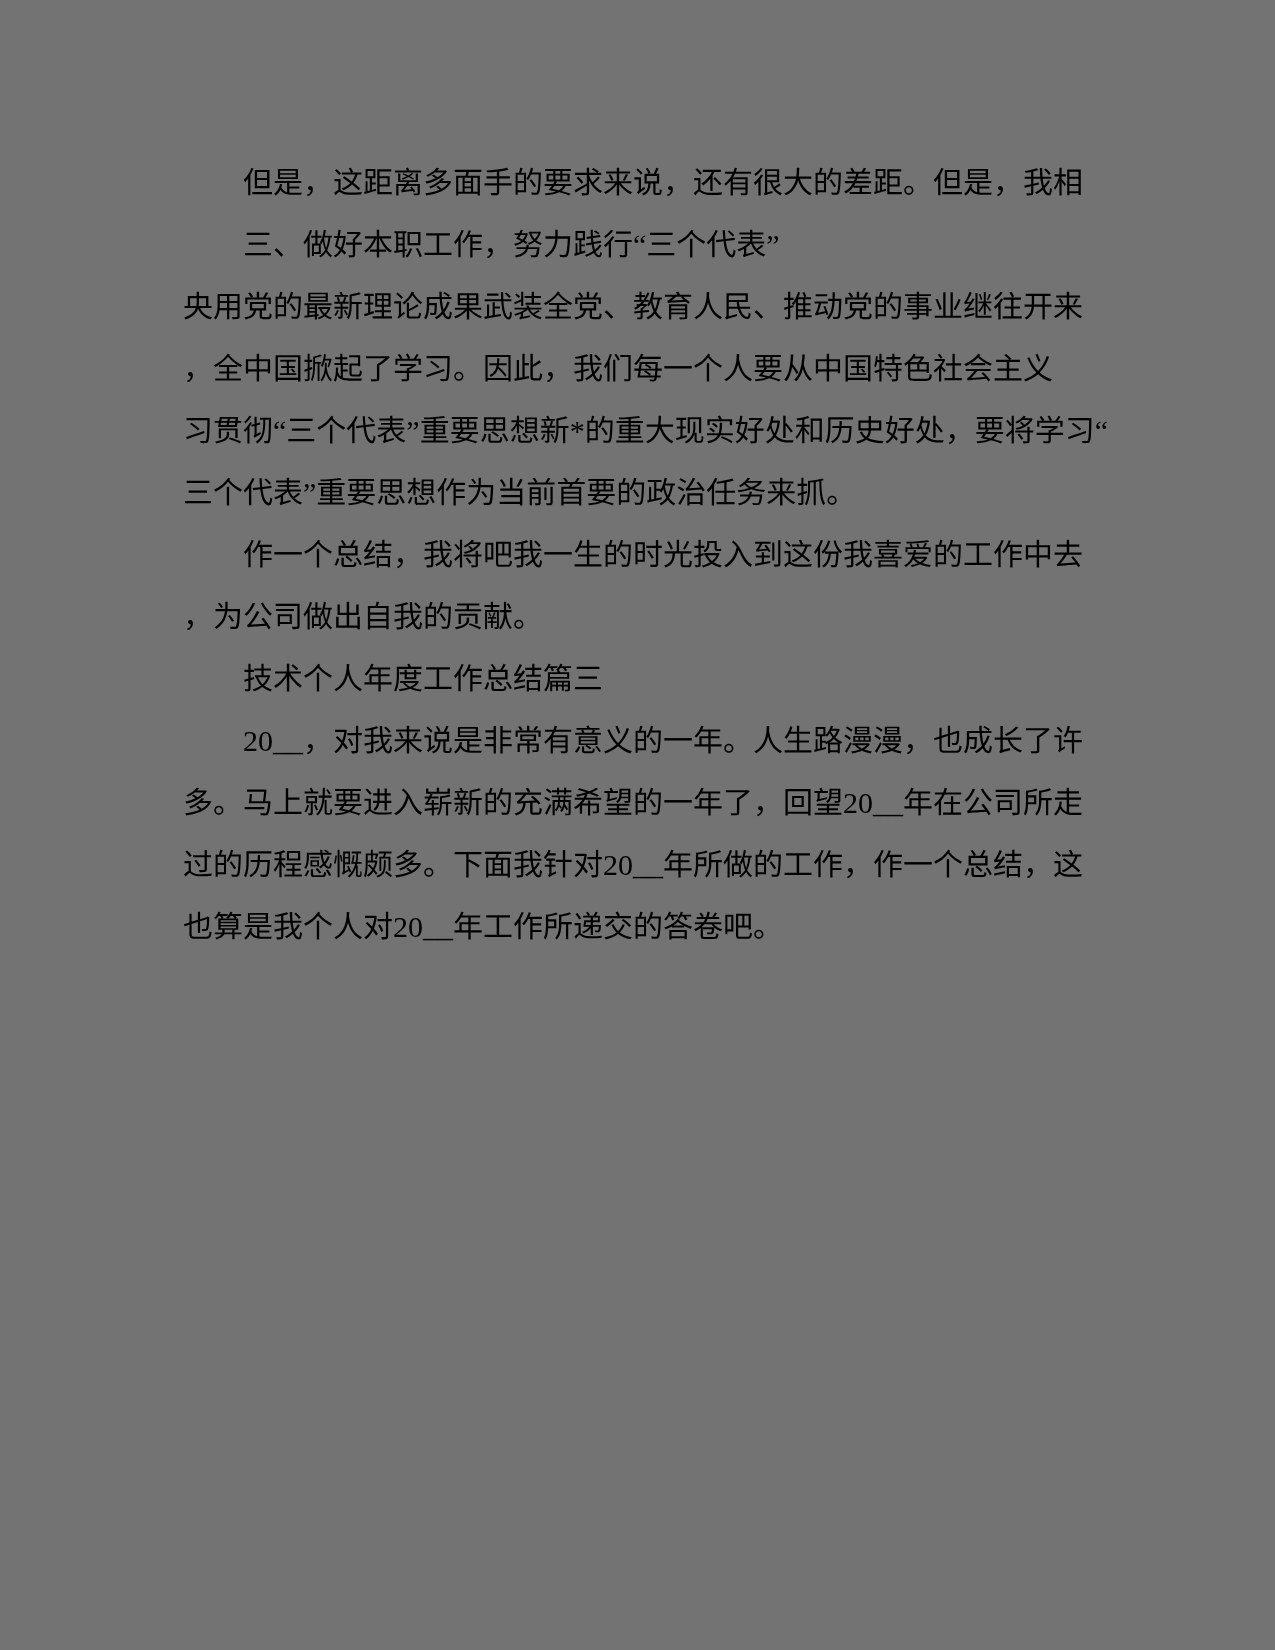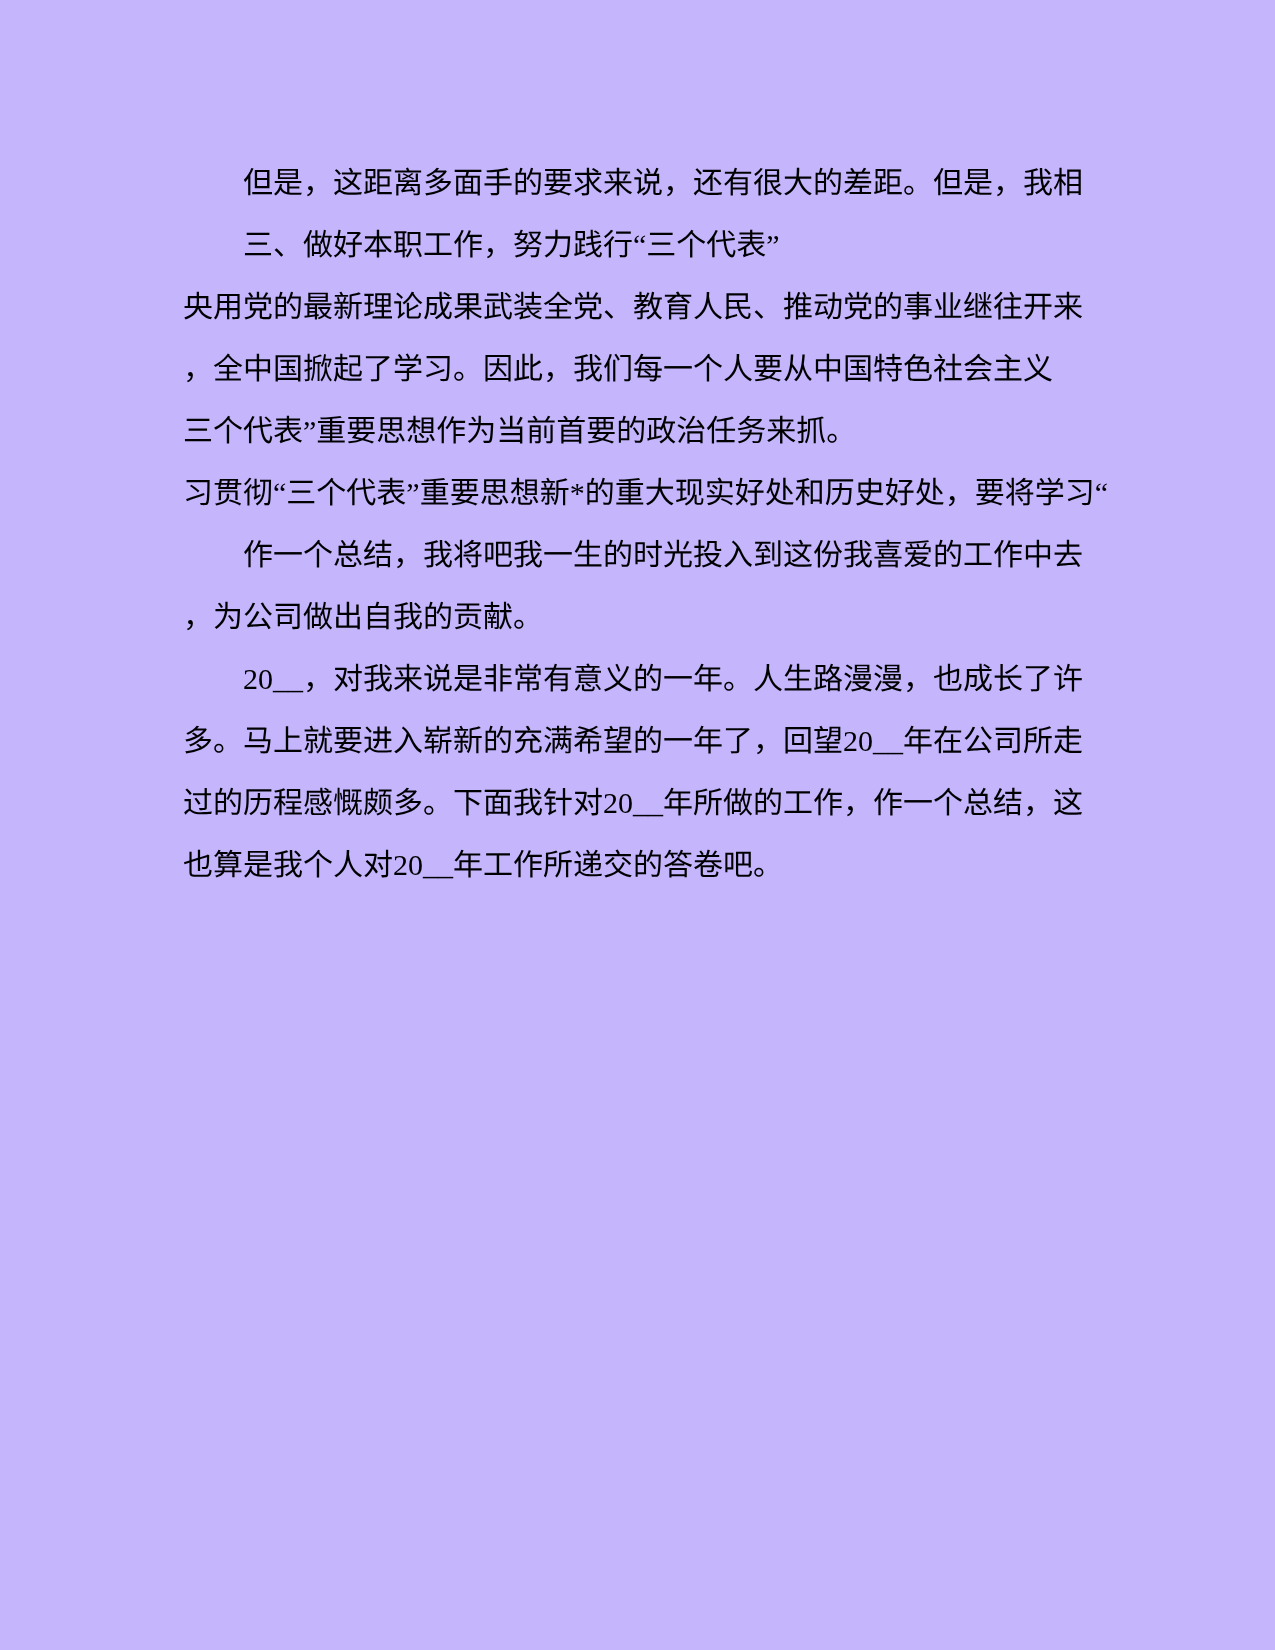--- a/index.html
+++ b/index.html
@@ -4,21 +4,21 @@
 <style>
   html, body {
     margin: 0;
     padding: 0;
     background: #ffffff;
   }
   .page {
     position: relative;
     width: 1275px;
     height: 1650px;
-    background: #c4b5fd;
+    background: #737373;
     overflow: hidden;
   }
   .text-block {
     position: absolute;
     left: 183px;
     top: 152px;
     width: 900px;
   }
   .para {
     margin: 0;
@@ -48,29 +48,32 @@
       <div class="line indent">但是，这距离多面手的要求来说，还有很大的差距。但是，我相</div>
     </div>
 
     <div class="para">
       <div class="line indent">三、做好本职工作，努力践行“三个代表”</div>
     </div>
 
     <div class="para">
       <div class="line">央用党的最新理论成果武装全党、教育人民、推动党的事业继往开来</div>
       <div class="line">，全中国掀起了学习。因此，我们每一个人要从中国特色社会主义</div>
+      <div class="line">习贯彻“三个代表”重要思想新*的重大现实好处和历史好处，要将学习“</div>
       <div class="line">三个代表”重要思想作为当前首要的政治任务来抓。</div>
-      <div class="line">习贯彻“三个代表”重要思想新*的重大现实好处和历史好处，要将学习“</div>
     </div>
 
     <div class="para">
       <div class="line indent">作一个总结，我将吧我一生的时光投入到这份我喜爱的工作中去</div>
       <div class="line">，为公司做出自我的贡献。</div>
     </div>
 
+    <div class="para">
+      <div class="line indent">技术个人年度工作总结篇三</div>
+    </div>
 
     <div class="para">
       <div class="line indent">20__，对我来说是非常有意义的一年。人生路漫漫，也成长了许</div>
       <div class="line">多。马上就要进入崭新的充满希望的一年了，回望20__年在公司所走</div>
       <div class="line">过的历程感慨颇多。下面我针对20__年所做的工作，作一个总结，这</div>
       <div class="line">也算是我个人对20__年工作所递交的答卷吧。</div>
     </div>
 
 
   </div>

